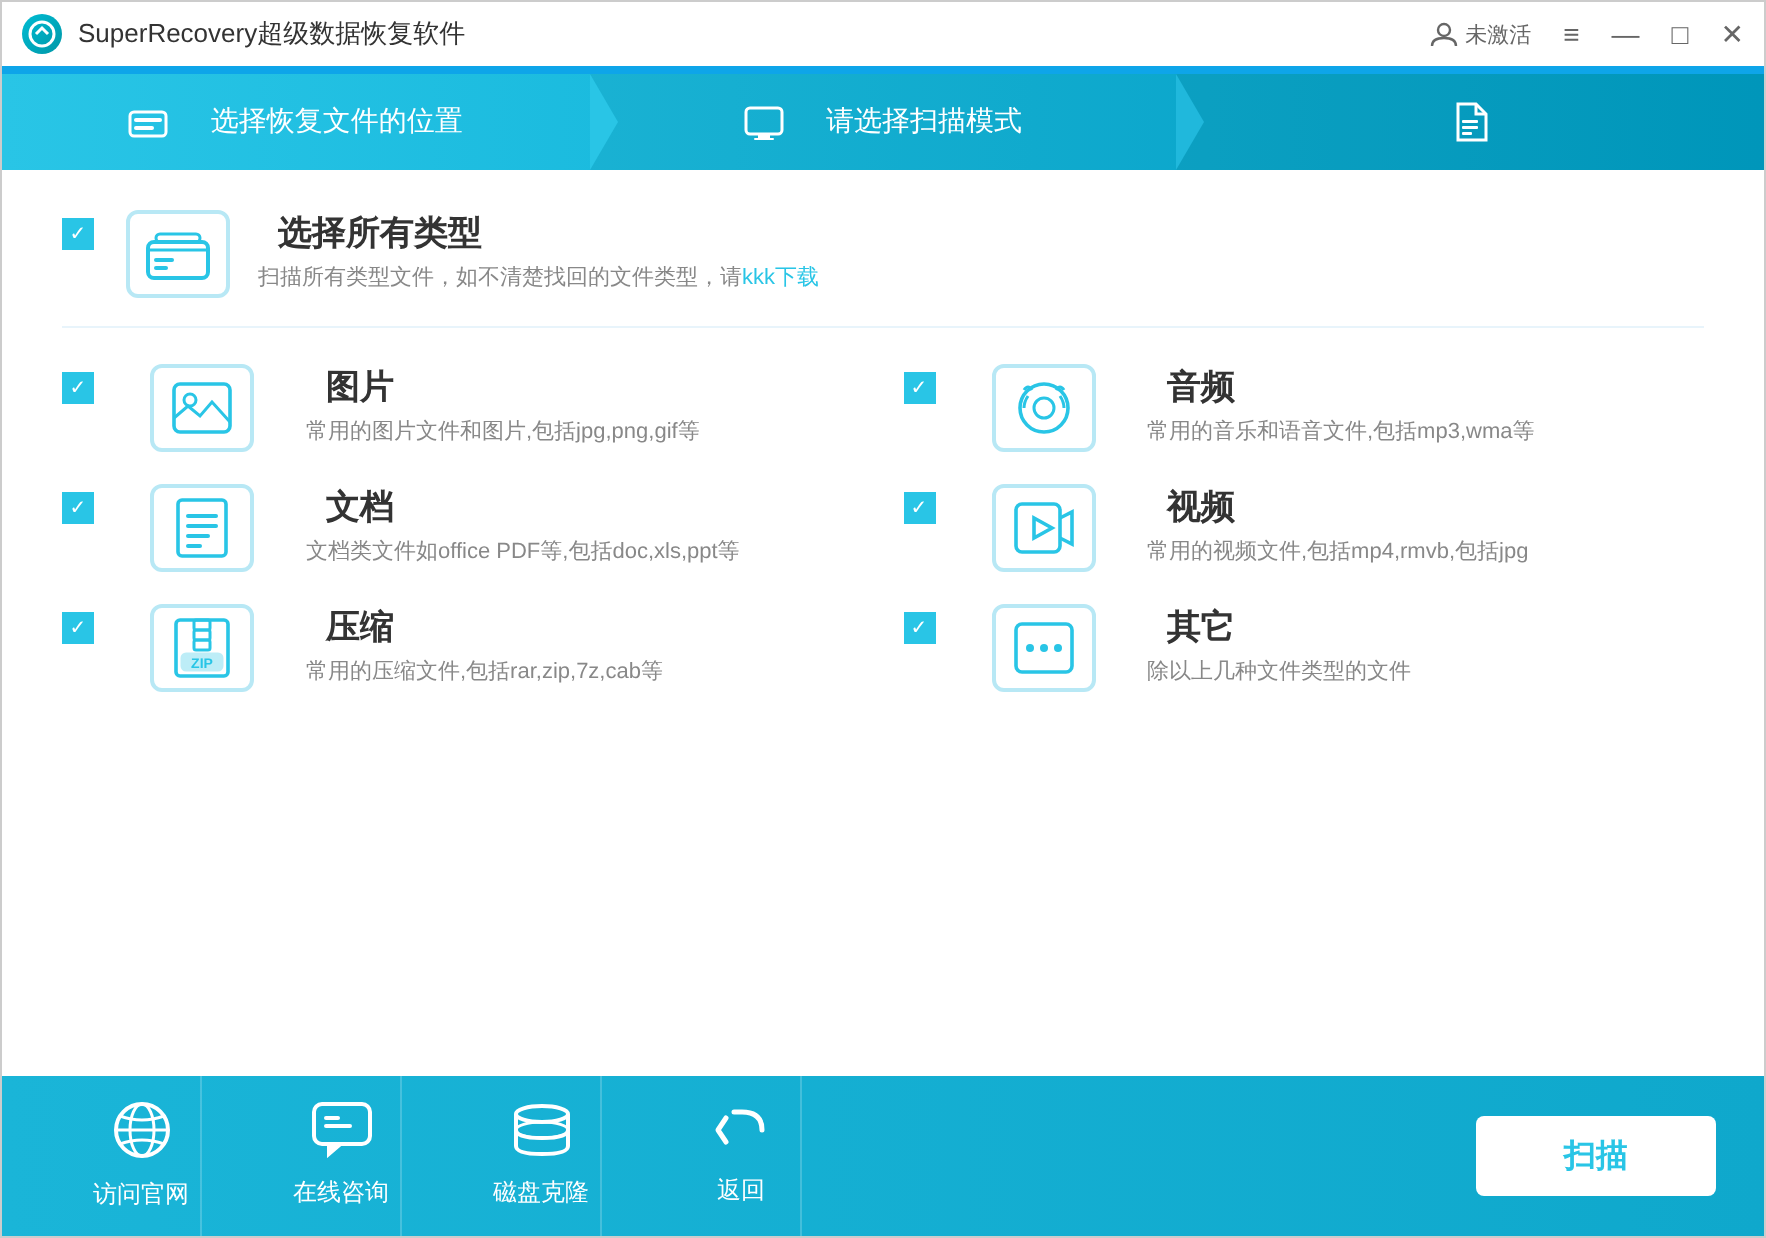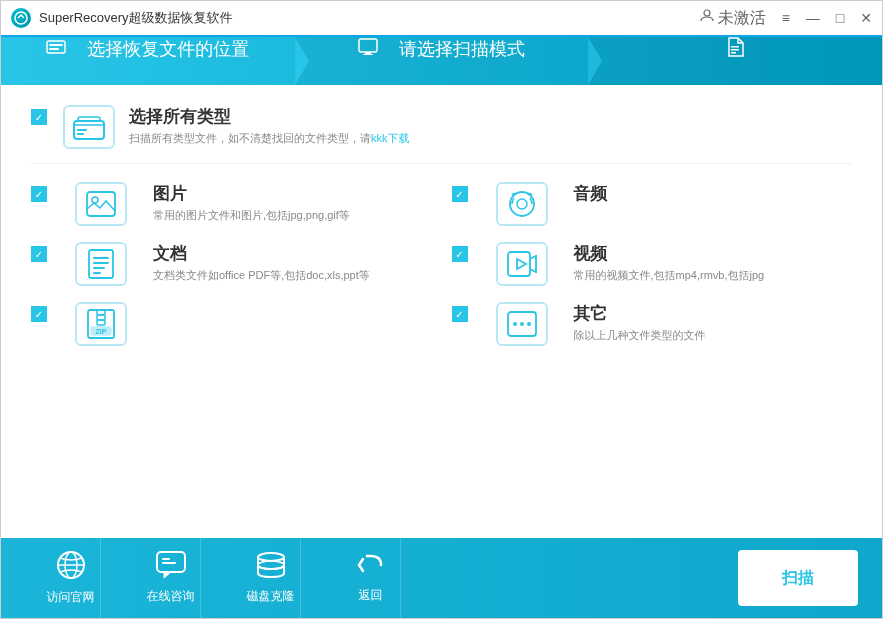--- a/index.html
+++ b/index.html
@@ -14,21 +14,21 @@
       border: 1px solid #ccc;
     }
 
     
     .titlebar {
       background: #ffffff;
       height: 36px;
       display: flex;
       align-items: center;
       padding: 16px 10px;
-      border-bottom: 2px solid #0ea5e9;
+      border-bottom: 4px solid #0ea5e9;
       flex-shrink: 0;
     }
     .titlebar-logo {
       width: 20px;
       height: 20px;
       background: linear-gradient(135deg, #00bcd4, #0097a7);
       border-radius: 50%;
       margin-right: 8px;
       display: flex;
       align-items: center;
@@ -41,21 +41,21 @@
       font-size: 13px;
       color: #333;
       flex: 1;
     }
     .titlebar-controls {
       display: flex;
       align-items: center;
       gap: 16px;
     }
     .titlebar-user {
-      font-size: 16px;
+      font-size: 11px;
       color: #666;
       display: flex;
       gap: 4px;
     }
     .titlebar-btn {
       font-size: 14px;
       color: #666;
       cursor: pointer;
       line-height: 1;
     }
@@ -63,26 +63,26 @@
     
     .stepbar {
       background: linear-gradient(90deg, #29c5e6, #00a8d0);
       height: 48px;
       display: flex;
       align-items: stretch;
       flex-shrink: 0;
     }
     .step {
       display: flex;
-      align-items: flex-start;
+      align-items: center;
       justify-content: center;
       gap: 21px;
       flex: 1;
       color: white;
-      font-size: 18px;
+      font-size: 14px;
       position: relative;
     }
     .step-arrow {
       position: absolute;
       right: -14px;
       top: 0;
       width: 0;
       height: 0;
       border-top: 24px solid transparent;
       border-bottom: 24px solid transparent;
@@ -146,20 +146,21 @@
       margin-right: 14px;
       color: #29c5e6;
       font-size: 22px;
       flex-shrink: 0;
     }
     .item-info .item-title {
       font-size: 17px;
       font-weight: bold;
       color: #333;
       margin-bottom: 3px;
+      margin-left: 10px;
     }
     .item-info .item-desc {
       font-size: 11px;
       color: #888;
     }
 
     
     .types-grid {
       display: grid;
       grid-template-columns: 1fr 1fr;
@@ -213,21 +214,21 @@
     }
     .bottom-spacer { flex: 1; }
     .scan-btn {
       background: white;
       color: #29c5e6;
       border: none;
       border-radius: 4px;
       font-size: 16px;
       font-weight: bold;
       width: 120px;
-      height: 56px;
+      height: 40px;
       cursor: pointer;
       margin-right: 24px;
     }
   </style>
 </head>
 <body>
 
 <div class="titlebar">
   <div class="titlebar-logo">
     <svg width="14" height="14" viewBox="0 0 14 14">
@@ -333,20 +334,21 @@
           <circle cx="14" cy="14" r="12" fill="none" stroke="#29c5e6" stroke-width="1.8"></circle>
           <circle cx="14" cy="14" r="5" fill="none" stroke="#29c5e6" stroke-width="1.5"></circle>
           <path d="M8 5 Q6 2 4 5" fill="none" stroke="#29c5e6" stroke-width="1.5"></path>
           <path d="M20 5 Q22 2 24 5" fill="none" stroke="#29c5e6" stroke-width="1.5"></path>
           <path d="M6 8 Q4 11 4 14" fill="none" stroke="#29c5e6" stroke-width="1.5"></path>
           <path d="M22 8 Q24 11 24 14" fill="none" stroke="#29c5e6" stroke-width="1.5"></path>
         </svg>
       </div>
       <div class="item-info">
         <div class="item-title">音频</div>
+        <div class="item-desc">常用的音乐和语音文件,包括mp3,wma等</div>
       </div>
     </div>
 
     <div class="type-item">
       <div class="checkbox-wrap">
         <div class="checkbox">✓</div>
       </div>
       <div class="icon-box">
         <svg width="26" height="30" viewBox="0 0 26 30">
           <rect x="1" y="1" width="24" height="28" rx="2" fill="none" stroke="#29c5e6" stroke-width="1.8"></rect>
@@ -385,20 +387,24 @@
       </div>
       <div class="icon-box">
         <svg width="28" height="30" viewBox="0 0 28 30">
           <rect x="1" y="1" width="26" height="28" rx="2" fill="none" stroke="#29c5e6" stroke-width="1.8"></rect>
           <rect x="10" y="1" width="8" height="5" rx="1" fill="none" stroke="#29c5e6" stroke-width="1.5"></rect>
           <rect x="10" y="6" width="8" height="5" rx="1" fill="none" stroke="#29c5e6" stroke-width="1.5"></rect>
           <rect x="10" y="11" width="8" height="5" rx="1" fill="none" stroke="#29c5e6" stroke-width="1.5"></rect>
           <rect x="4" y="18" width="20" height="8" rx="2" fill="#29c5e6" opacity="0.3" stroke="#29c5e6" stroke-width="1.5"></rect>
           <text x="14" y="25" text-anchor="middle" fill="#29c5e6" font-size="7" font-weight="bold">ZIP</text>
         </svg>
+      </div>
+      <div class="item-info">
+        <div class="item-title">压缩</div>
+        <div class="item-desc">常用的压缩文件,包括rar,zip,7z,cab等</div>
       </div>
     </div>
 
     <div class="type-item">
       <div class="checkbox-wrap">
         <div class="checkbox">✓</div>
       </div>
       <div class="icon-box">
         <svg width="30" height="26" viewBox="0 0 30 26">
           <rect x="1" y="1" width="28" height="24" rx="3" fill="none" stroke="#29c5e6" stroke-width="1.8"></rect>

